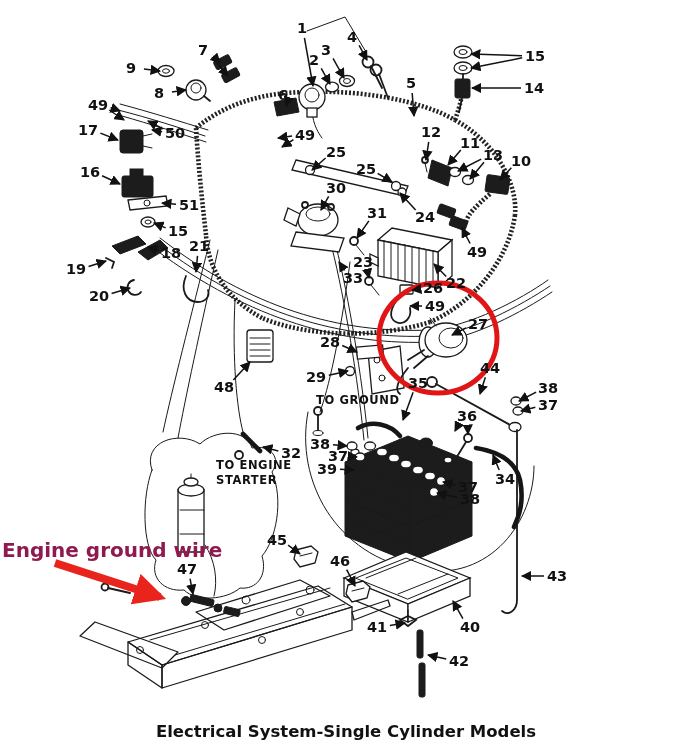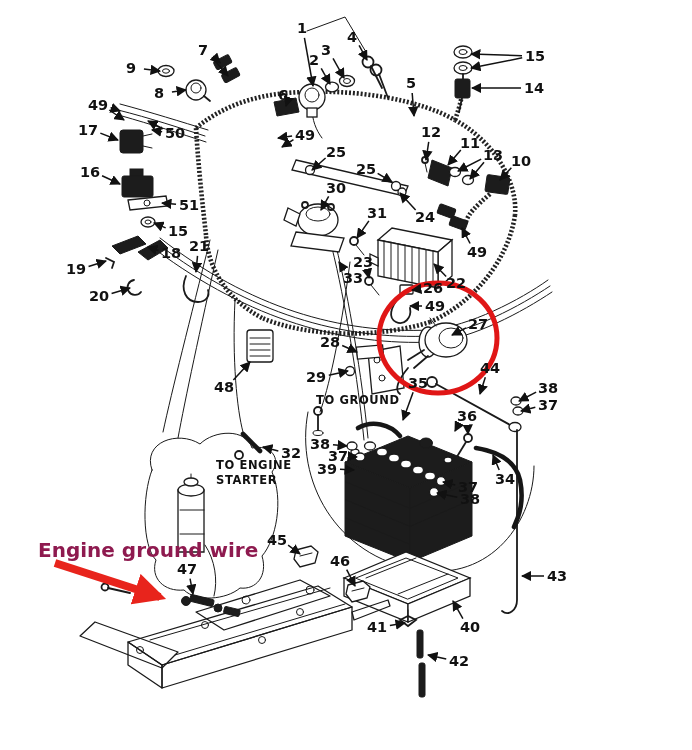--- a/index.html
+++ b/index.html
@@ -11,21 +11,21 @@
   .thin{stroke:#1a1a1a;fill:none;stroke-width:1;stroke-linecap:round;}
   .med{stroke:#1a1a1a;fill:none;stroke-width:1.8;stroke-linecap:round;}
   .dark{fill:#1c1c1c;stroke:#1a1a1a;stroke-width:1;}
   .whit{fill:#ffffff;stroke:#1a1a1a;stroke-width:1.3;}
   .braid{stroke:#222;fill:none;stroke-width:4.6;stroke-dasharray:2 1.9;stroke-linecap:butt;}
   .cable{stroke:#161616;fill:none;stroke-width:4.6;stroke-linecap:round;}
   .leader{stroke:#111;stroke-width:1.5;fill:none;}
   .callout-num{font:700 14.5px "DejaVu Sans",sans-serif;fill:#111;
                text-anchor:middle;dominant-baseline:central;}
   .wire-label{font:700 11.5px "DejaVu Sans",sans-serif;fill:#111;letter-spacing:.6px;}
-  .engine-ground-label{position:absolute;left:2px;top:538px;font:700 20px "DejaVu Sans",sans-serif;margin-left:36px;}
+  .engine-ground-label{position:absolute;left:2px;top:538px;font:700 20px "DejaVu Sans",sans-serif;}
   .caption{position:absolute;left:0;top:722px;width:100%;text-align:center;
            font:700 16.5px "DejaVu Sans",sans-serif;color:#111;}
 </style>
 </head>
 <body>
 
 <div class="stage">
 <svg id="diagram" width="692" height="750" viewBox="0 0 692 750">
   <defs>
     <marker id="arrowhead" viewBox="0 0 10 10" refX="9" refY="5" markerWidth="7" markerHeight="7" orient="auto-start-reverse">
@@ -545,13 +545,14 @@
         </g>
         <g>
           <line x1="176.0355191920628" y1="204.26128314484689" x2="162" y2="203" class="leader" marker-end="url(#arrowhead)"></line>
           <text x="189" y="205" class="callout-num">51</text>
         </g>
       </g>
 </svg>
 
 <div class="engine-ground-label" style="color: rgb(142, 26, 79);">Engine ground wire</div>
 
+<div class="caption">Electrical System-Single Cylinder Models</div>
 </div>
 
 </body></html>

